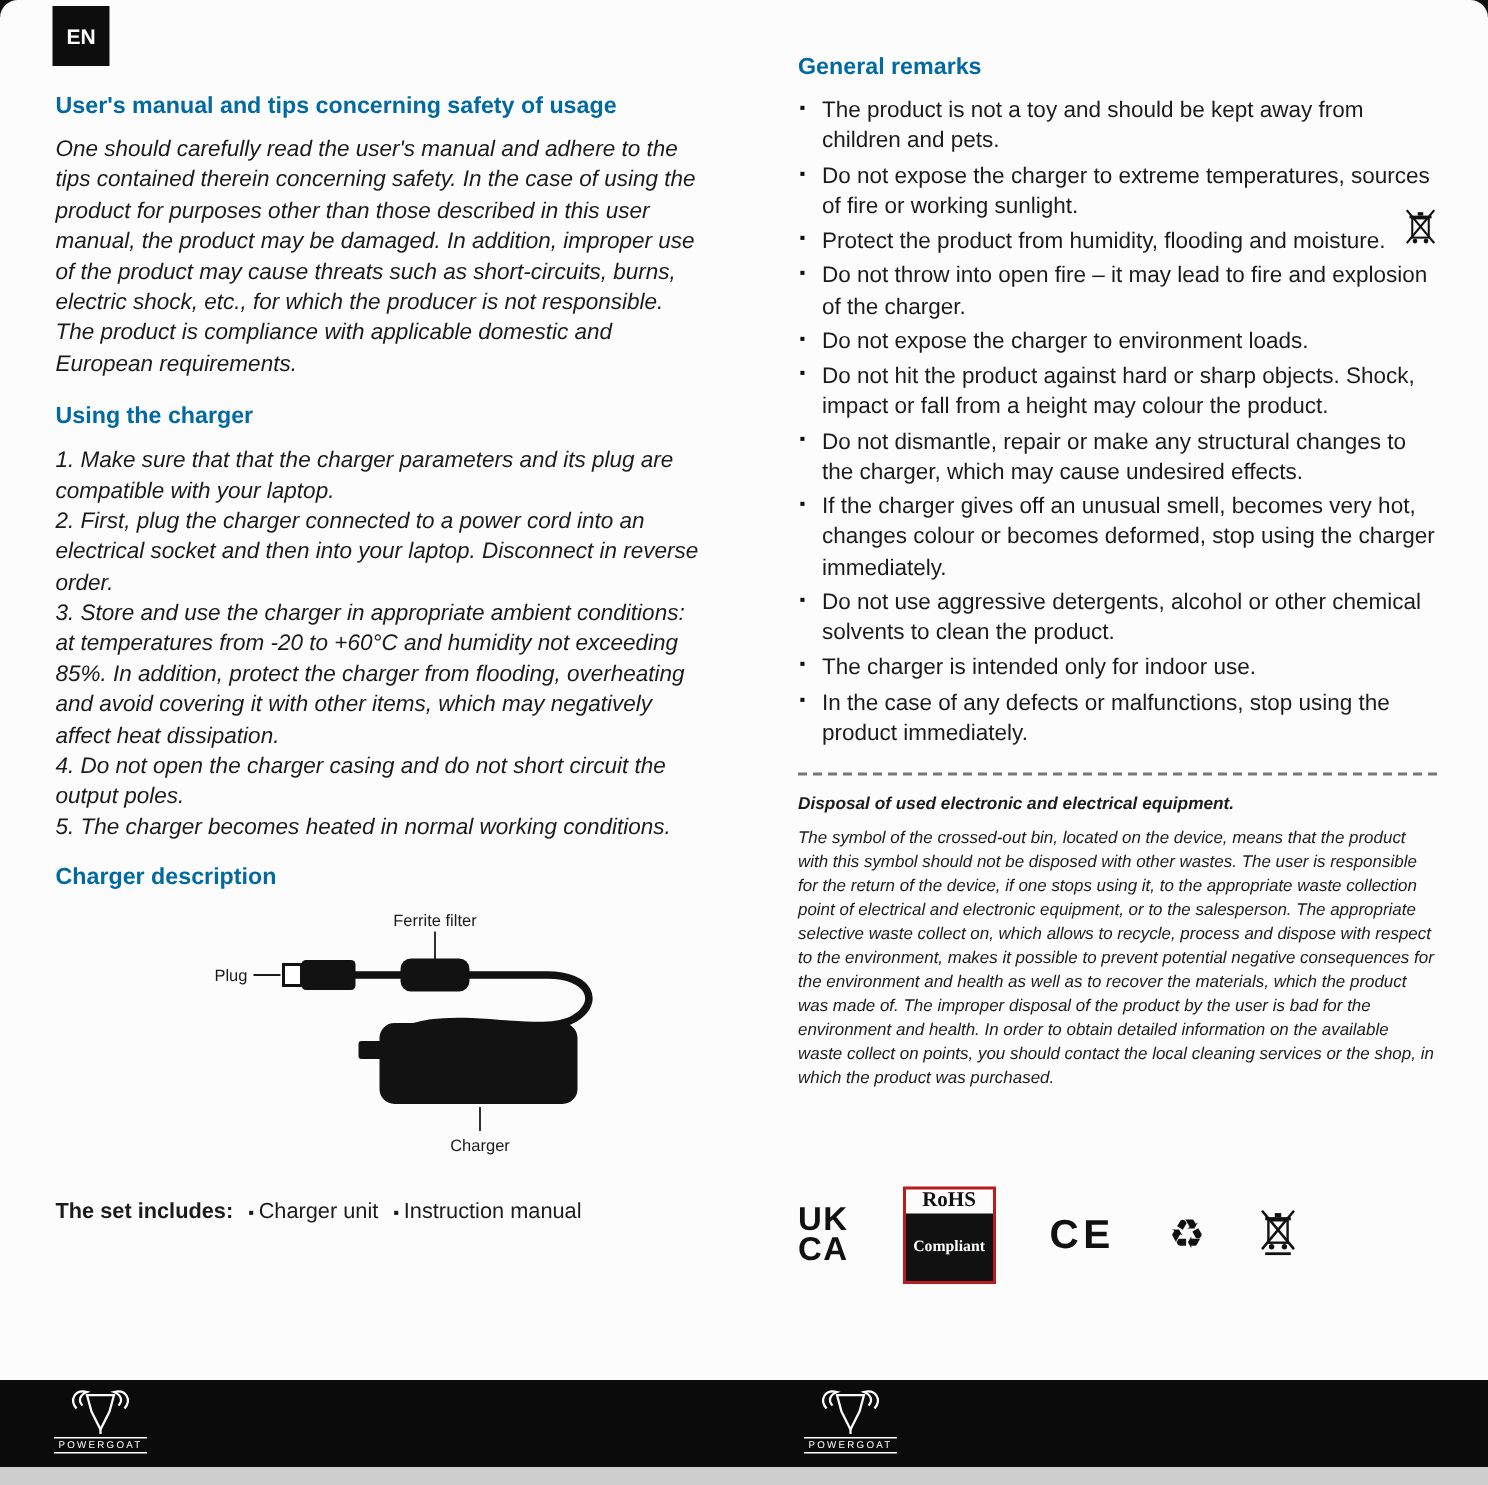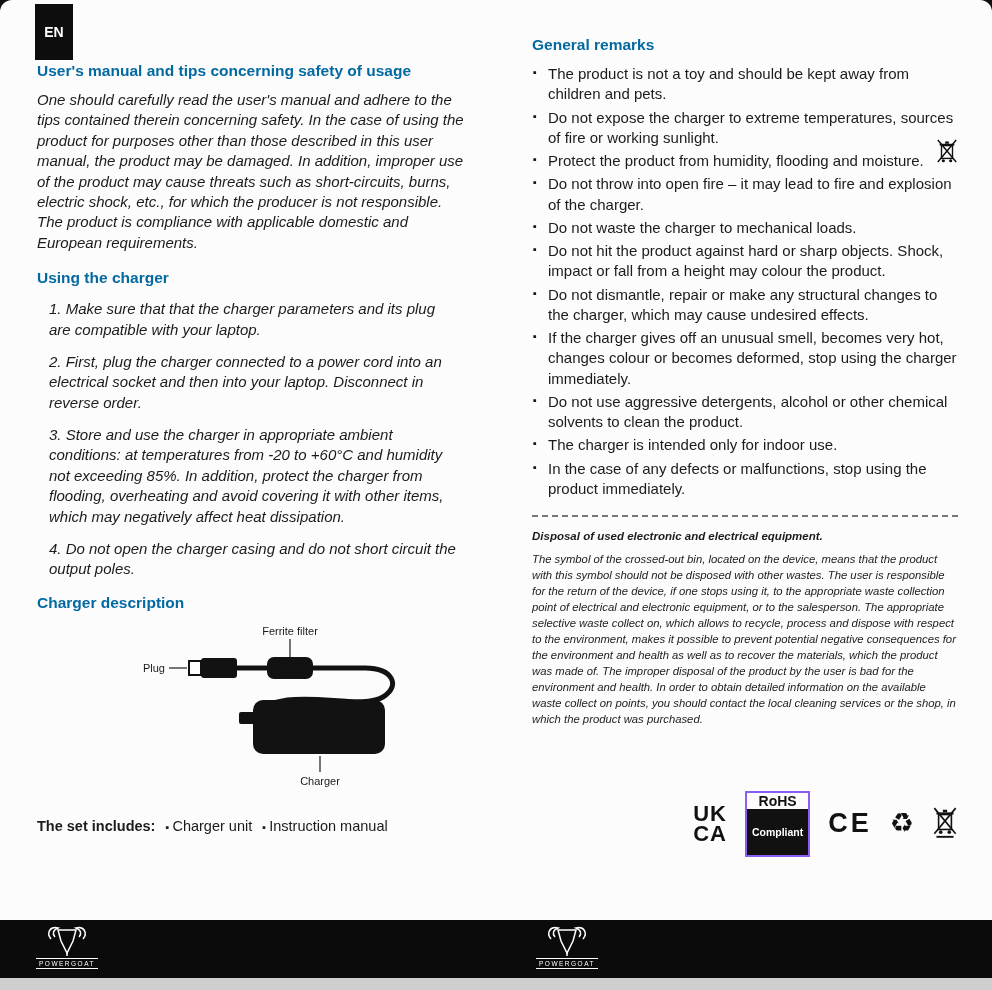--- a/index.html
+++ b/index.html
@@ -5,49 +5,49 @@
   html,body { margin:0; padding:0; background:#101010; }
   .canvas {
     position:relative; width:992px; height:990px; overflow:hidden;
     background:#101010; font-family:"Liberation Sans", sans-serif; color:#1b1b1b;
   }
   .page {
     position:absolute; left:0; top:0; width:992px; height:920px;
     background:#fcfcfc; border-radius:12px 12px 0 0;
   }
   .en-badge {
-    position:absolute; left:35px; top:4px; width:38px; height:56px;
+    position:absolute; left:35px; top:4px; width:38px; height:40px;
     background:#0d0d0d; color:#fff; font-weight:bold; font-size:14px;
     display:flex; align-items:center; justify-content:center;
   }
   .col-left  { position:absolute; left:37px;  top:62px; width:433px; }
   .col-right { position:absolute; left:532px; top:36px; width:426px; }
   h2 { font-size:15.5px; font-weight:bold; margin:0 0 10px 0; color:#0369a1; }
   p  { font-size:15px; line-height:1.36; margin:0;font-style:italic; }
   .intro { margin-bottom:16px; }
   .section-title { margin-top:2px; }
-  .steps p { margin:12px; }
+  .steps p { margin:0; }
   .steps { margin-bottom:14px; }
   ul.remarks { list-style:none; margin:0; padding:0; }
   ul.remarks li {
     position:relative; padding-left:16px; margin-bottom:3px;
     font-size:15px; line-height:1.35;
   }
   ul.remarks li::before {
     content:"▪"; position:absolute; left:1px; top:1px; font-size:11px; color:#111;
   }
   .divider { border:none; border-top:2px dashed #777; margin:16px 0 12px 0; }
   .disposal-title { font-size:11.5px; font-weight:bold; margin:0 0 6px 0; }
   .disposal-text  { font-size:11.3px; line-height:1.42; margin:0; }
   .marks {
-    display:flex; align-items:center; justify-content:flex-end;
-    gap:18px; margin-top:64px;
+    display:flex; align-items:center; 
+    gap:36px; margin-top:64px;
   }
   .ukca { font-weight:bold; font-size:22px; line-height:0.92; letter-spacing:1px; color:#111; }
-  .rohs { border:2px solid #8b5cf6; text-align:center; }
+  .rohs { border:2px solid #b91c1c; text-align:center;font-family:Liberation Serif, serif; }
   .rohs-top { font-size:14px; font-weight:bold; padding:0 8px; color:#111; }
   .rohs-bottom { background:#111; color:#fff; font-size:10.5px; font-weight:bold; padding:17px 5px; }
   .ce { font-size:27px; font-weight:600; letter-spacing:3px; color:#111; }
   .recycle { font-size:27px; color:#111; line-height:1; }
   .weee-margin { position:absolute; right:0px; top:102px; }
   .diagram { display:block; margin:6px 0 0 40px; }
   .dlabel { font-size:11px; fill:#1b1b1b; font-family:"Liberation Sans", sans-serif; }
   .dline  { stroke:#1b1b1b; stroke-width:1.2; }
   .set-line { margin-top:24px; font-size:14.5px; }
   .set-label { font-weight:bold;margin-top:13px; }
@@ -84,20 +84,21 @@
       <h2>User's manual and tips concerning safety of usage</h2>
       <p class="intro">One should carefully read the user's manual and adhere to the tips contained therein concerning safety. In the case of using the product for purposes other than those described in this user manual, the product may be damaged. In addition, improper use of the product may cause threats such as short-circuits, burns, electric shock, etc., for which the producer is not responsible. The product is compliance with applicable domestic and European requirements.</p>
 
       <h2 class="section-title">Using the charger</h2>
       <div class="steps">
 
       <p>1. Make sure that that the charger parameters and its plug are compatible with your laptop.</p>
           <p>2. First, plug the charger connected to a power cord into an electrical socket and then into your laptop. Disconnect in reverse order.</p>
           <p>3. Store and use the charger in appropriate ambient conditions: at temperatures from -20 to +60°C and humidity not exceeding 85%. In addition, protect the charger from flooding, overheating and avoid covering it with other items, which may negatively affect heat dissipation.</p>
           <p>4. Do not open the charger casing and do not short circuit the output poles.</p>
+          <p>5. The charger becomes heated in normal working conditions.</p>
         </div>
 
       <h2>Charger description</h2>
 
       <svg class="diagram" width="400" height="172" viewBox="0 0 400 172">
         <text x="213" y="13" text-anchor="middle" class="dlabel">Ferrite filter</text>
         <line x1="213" y1="17" x2="213" y2="38" class="dline"></line>
 
         <text x="88" y="50" text-anchor="end" class="dlabel">Plug</text>
         <line x1="92" y1="46" x2="110" y2="46" class="dline"></line>
@@ -122,21 +123,21 @@
 
     <div class="col-right">
       <h2>General remarks</h2>
 
       <ul class="remarks">
 
       <li>The product is not a toy and should be kept away from children and pets.</li>
           <li>Do not expose the charger to extreme temperatures, sources of fire or working sunlight.</li>
           <li>Protect the product from humidity, flooding and moisture.</li>
           <li>Do not throw into open fire – it may lead to fire and explosion of the charger.</li>
-          <li>Do not waste the charger to mechanical loads.</li>
+          <li>Do not expose the charger to environment loads.</li>
           <li>Do not hit the product against hard or sharp objects. Shock, impact or fall from a height may colour the product.</li>
           <li>Do not dismantle, repair or make any structural changes to the charger, which may cause undesired effects.</li>
           <li>If the charger gives off an unusual smell, becomes very hot, changes colour or becomes deformed, stop using the charger immediately.</li>
           <li>Do not use aggressive detergents, alcohol or other chemical solvents to clean the product.</li>
           <li>The charger is intended only for indoor use.</li>
           <li>In the case of any defects or malfunctions, stop using the product immediately.</li>
         </ul>
 
       <span class="weee-margin">
         <svg width="22" height="28" viewBox="0 0 24 30">

